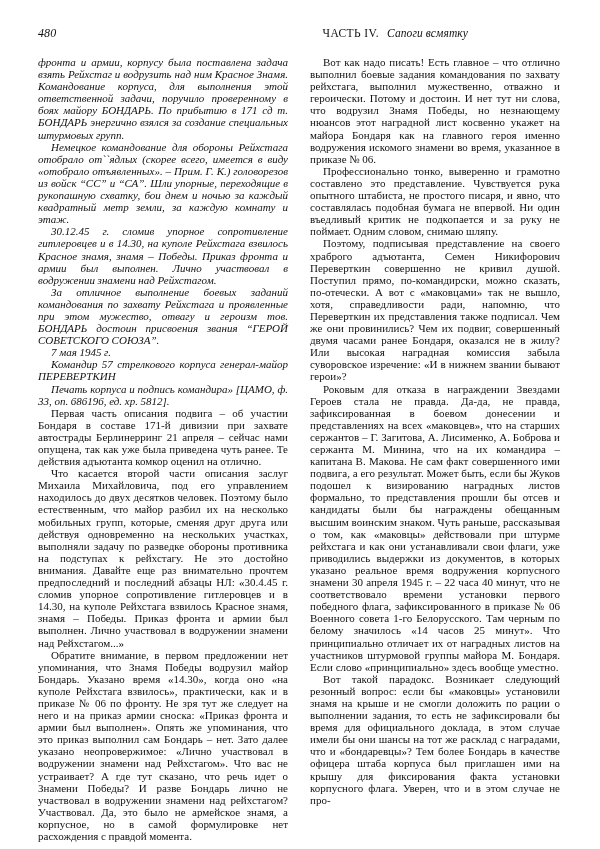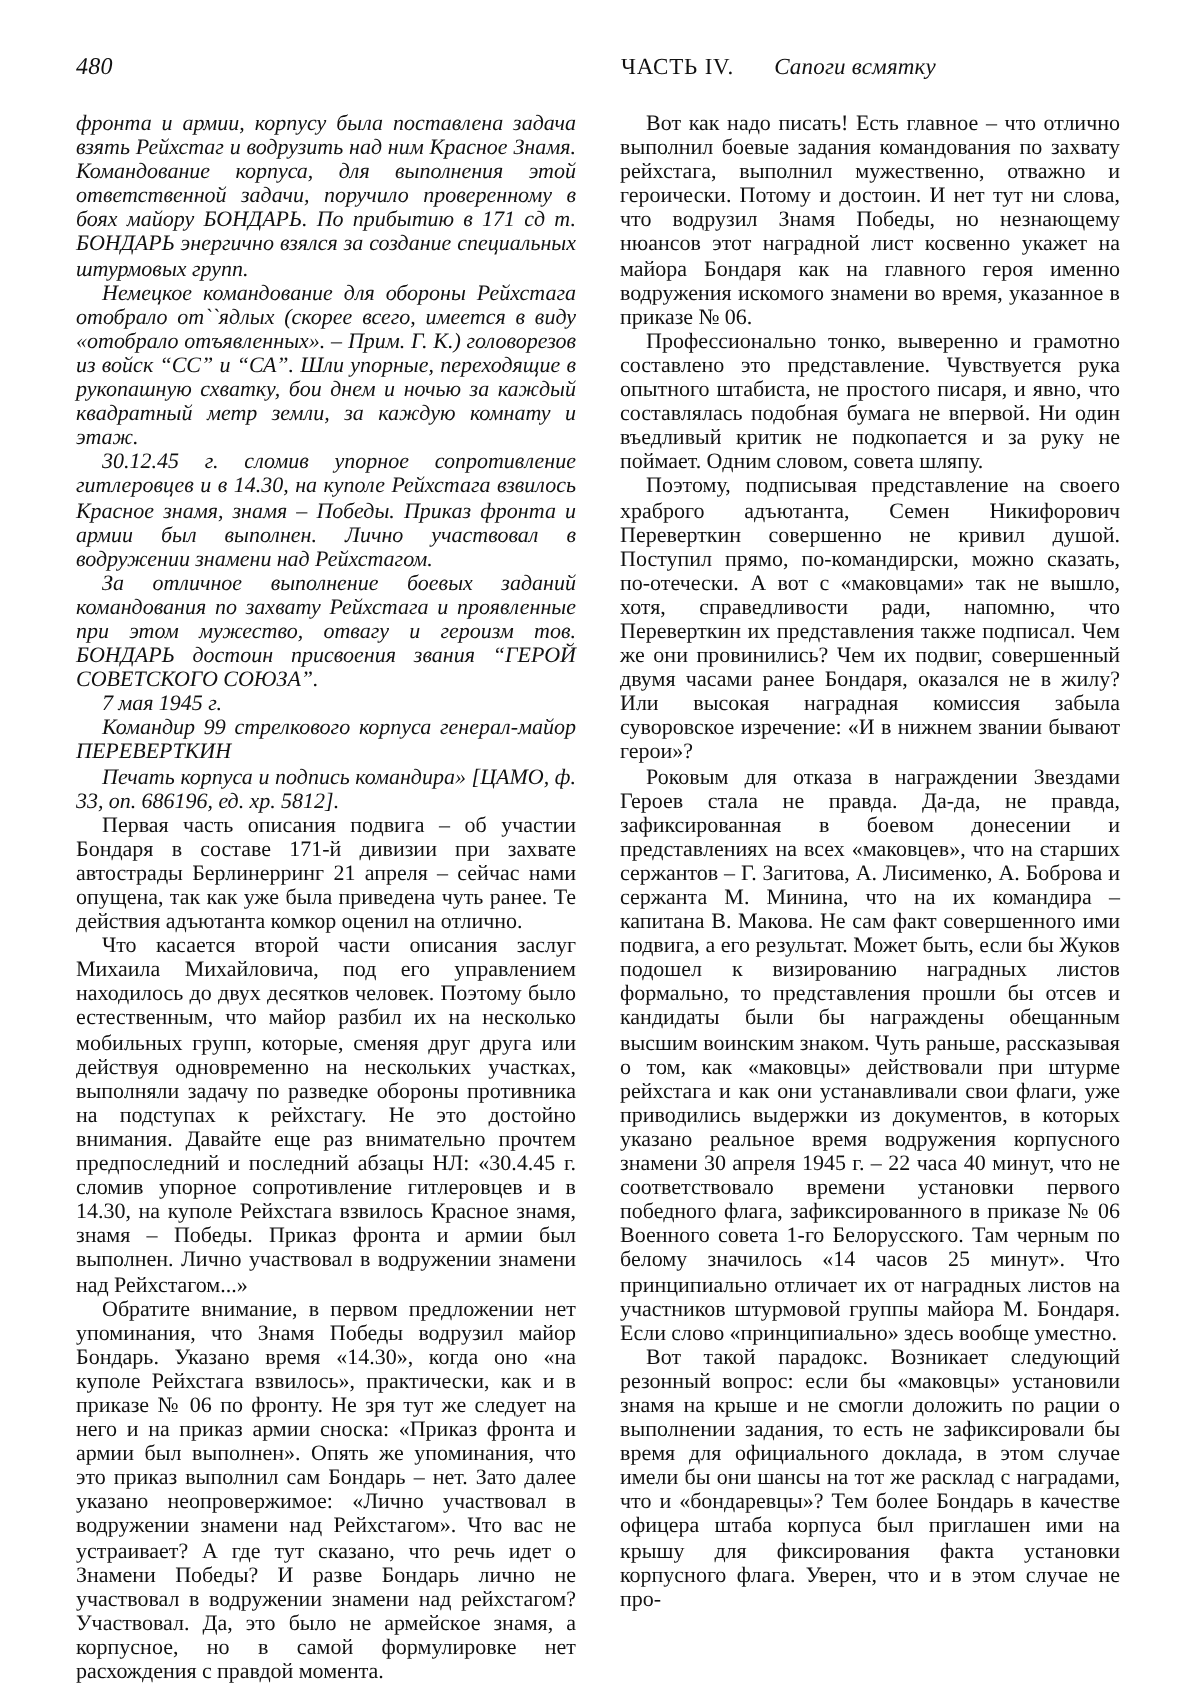--- a/index.html
+++ b/index.html
@@ -38,21 +38,21 @@
   .head-right {
     font-size: 11.5px;
     white-space: nowrap;
   }
   .head-right .part-label {
     font-variant: normal;
     letter-spacing: 0.4px;
   }
   .head-right .part-title {
     font-style: italic;
-    margin-left: 20px;
+    margin-left: 8px;
   }
   .columns {
     display: flex;
     gap: 22px;
     align-items: flex-start;
   }
   .col {
     width: 250px;
     flex: 0 0 250px;
   }
@@ -90,29 +90,29 @@
   </div>
 
   <div class="columns">
 
     <div class="col">
       <p class="ital cont">фронта и армии, корпусу была поставлена задача взять Рейхстаг и водрузить над ним Красное Знамя. Командование корпуса, для выполнения этой ответственной задачи, поручило проверенному в боях майору БОНДАРЬ. По прибытию в 171 сд т. БОНДАРЬ энергично взялся за создание специальных штурмовых групп.</p>
       <p class="ital-ind">Немецкое командование для обороны Рейхстага отобрало от``ядлых (скорее всего, имеется в виду «отобрало отъявленных». – Прим. Г. К.) головорезов из войск “СС” и “СА”. Шли упорные, переходящие в рукопашную схватку, бои днем и ночью за каждый квадратный метр земли, за каждую комнату и этаж.</p>
       <p class="ital-ind">30.12.45 г. сломив упорное сопротивление гитлеровцев и в 14.30, на куполе Рейхстага взвилось Красное знамя, знамя – Победы. Приказ фронта и армии был выполнен. Лично участвовал в водружении знамени над Рейхстагом.</p>
       <p class="ital-ind">За отличное выполнение боевых заданий командования по захвату Рейхстага и проявленные при этом мужество, отвагу и героизм тов. БОНДАРЬ достоин присвоения звания “ГЕРОЙ СОВЕТСКОГО СОЮЗА”.</p>
       <p class="ital-ind">7 мая 1945 г.</p>
-      <p class="ital-ind">Командир 99 стрелкового корпуса генерал-майор ПЕРЕВЕРТКИН</p>
+      <p class="ital-ind">Командир 57 стрелкового корпуса генерал-майор ПЕРЕВЕРТКИН</p>
       <p class="ital-ind">Печать корпуса и подпись командира» [ЦАМО, ф. 33, оп. 686196, ед. хр. 5812].</p>
       <p>Первая часть описания подвига – об участии Бондаря в составе 171-й дивизии при захвате автострады Берлинерринг 21 апреля – сейчас нами опущена, так как уже была приведена чуть ранее. Те действия адъютанта комкор оценил на отлично.</p>
       <p>Что касается второй части описания заслуг Михаила Михайловича, под его управлением находилось до двух десятков человек. Поэтому было естественным, что майор разбил их на несколько мобильных групп, которые, сменяя друг друга или действуя одновременно на нескольких участках, выполняли задачу по разведке обороны противника на подступах к рейхстагу. Не это достойно внимания. Давайте еще раз внимательно прочтем предпоследний и последний абзацы НЛ: «30.4.45 г. сломив упорное сопротивление гитлеровцев и в 14.30, на куполе Рейхстага взвилось Красное знамя, знамя – Победы. Приказ фронта и армии был выполнен. Лично участвовал в водружении знамени над Рейхстагом...»</p>
       <p>Обратите внимание, в первом предложении нет упоминания, что Знамя Победы водрузил майор Бондарь. Указано время «14.30», когда оно «на куполе Рейхстага взвилось», практически, как и в приказе № 06 по фронту. Не зря тут же следует на него и на приказ армии сноска: «Приказ фронта и армии был выполнен». Опять же упоминания, что это приказ выполнил сам Бондарь – нет. Зато далее указано неопровержимое: «Лично участвовал в водружении знамени над Рейхстагом». Что вас не устраивает? А где тут сказано, что речь идет о Знамени Победы? И разве Бондарь лично не участвовал в водружении знамени над рейхстагом? Участвовал. Да, это было не армейское знамя, а корпусное, но в самой формулировке нет расхождения с правдой момента.</p>
     </div>
 
     <div class="col">
       <p>Вот как надо писать! Есть главное – что отлично выполнил боевые задания командования по захвату рейхстага, выполнил мужественно, отважно и героически. Потому и достоин. И нет тут ни слова, что водрузил Знамя Победы, но незнающему нюансов этот наградной лист косвенно укажет на майора Бондаря как на главного героя именно водружения искомого знамени во время, указанное в приказе № 06.</p>
-      <p>Профессионально тонко, выверенно и грамотно составлено это представление. Чувствуется рука опытного штабиста, не простого писаря, и явно, что составлялась подобная бумага не впервой. Ни один въедливый критик не подкопается и за руку не поймает. Одним словом, совета шляпу.</p>
+      <p>Профессионально тонко, выверенно и грамотно составлено это представление. Чувствуется рука опытного штабиста, не простого писаря, и явно, что составлялась подобная бумага не впервой. Ни один въедливый критик не подкопается и за руку не поймает. Одним словом, снимаю шляпу.</p>
       <p>Поэтому, подписывая представление на своего храброго адъютанта, Семен Никифорович Переверткин совершенно не кривил душой. Поступил прямо, по-командирски, можно сказать, по-отечески. А вот с «маковцами» так не вышло, хотя, справедливости ради, напомню, что Переверткин их представления также подписал. Чем же они провинились? Чем их подвиг, совершенный двумя часами ранее Бондаря, оказался не в жилу? Или высокая наградная комиссия забыла суворовское изречение: «И в нижнем звании бывают герои»?</p>
       <p>Роковым для отказа в награждении Звездами Героев стала не правда. Да-да, не правда, зафиксированная в боевом донесении и представлениях на всех «маковцев», что на старших сержантов – Г. Загитова, А. Лисименко, А. Боброва и сержанта М. Минина, что на их командира – капитана В. Макова. Не сам факт совершенного ими подвига, а его результат. Может быть, если бы Жуков подошел к визированию наградных листов формально, то представления прошли бы отсев и кандидаты были бы награждены обещанным высшим воинским знаком. Чуть раньше, рассказывая о том, как «маковцы» действовали при штурме рейхстага и как они устанавливали свои флаги, уже приводились выдержки из документов, в которых указано реальное время водружения корпусного знамени 30 апреля 1945 г. – 22 часа 40 минут, что не соответствовало времени установки первого победного флага, зафиксированного в приказе № 06 Военного совета 1-го Белорусского. Там черным по белому значилось «14 часов 25 минут». Что принципиально отличает их от наградных листов на участников штурмовой группы майора М. Бондаря. Если слово «принципиально» здесь вообще уместно.</p>
       <p>Вот такой парадокс. Возникает следующий резонный вопрос: если бы «маковцы» установили знамя на крыше и не смогли доложить по рации о выполнении задания, то есть не зафиксировали бы время для официального доклада, в этом случае имели бы они шансы на тот же расклад с наградами, что и «бондаревцы»? Тем более Бондарь в качестве офицера штаба корпуса был приглашен ими на крышу для фиксирования факта установки корпусного флага. Уверен, что и в этом случае не про-</p>
     </div>
 
   </div>
 </div>
 
 </body></html>

